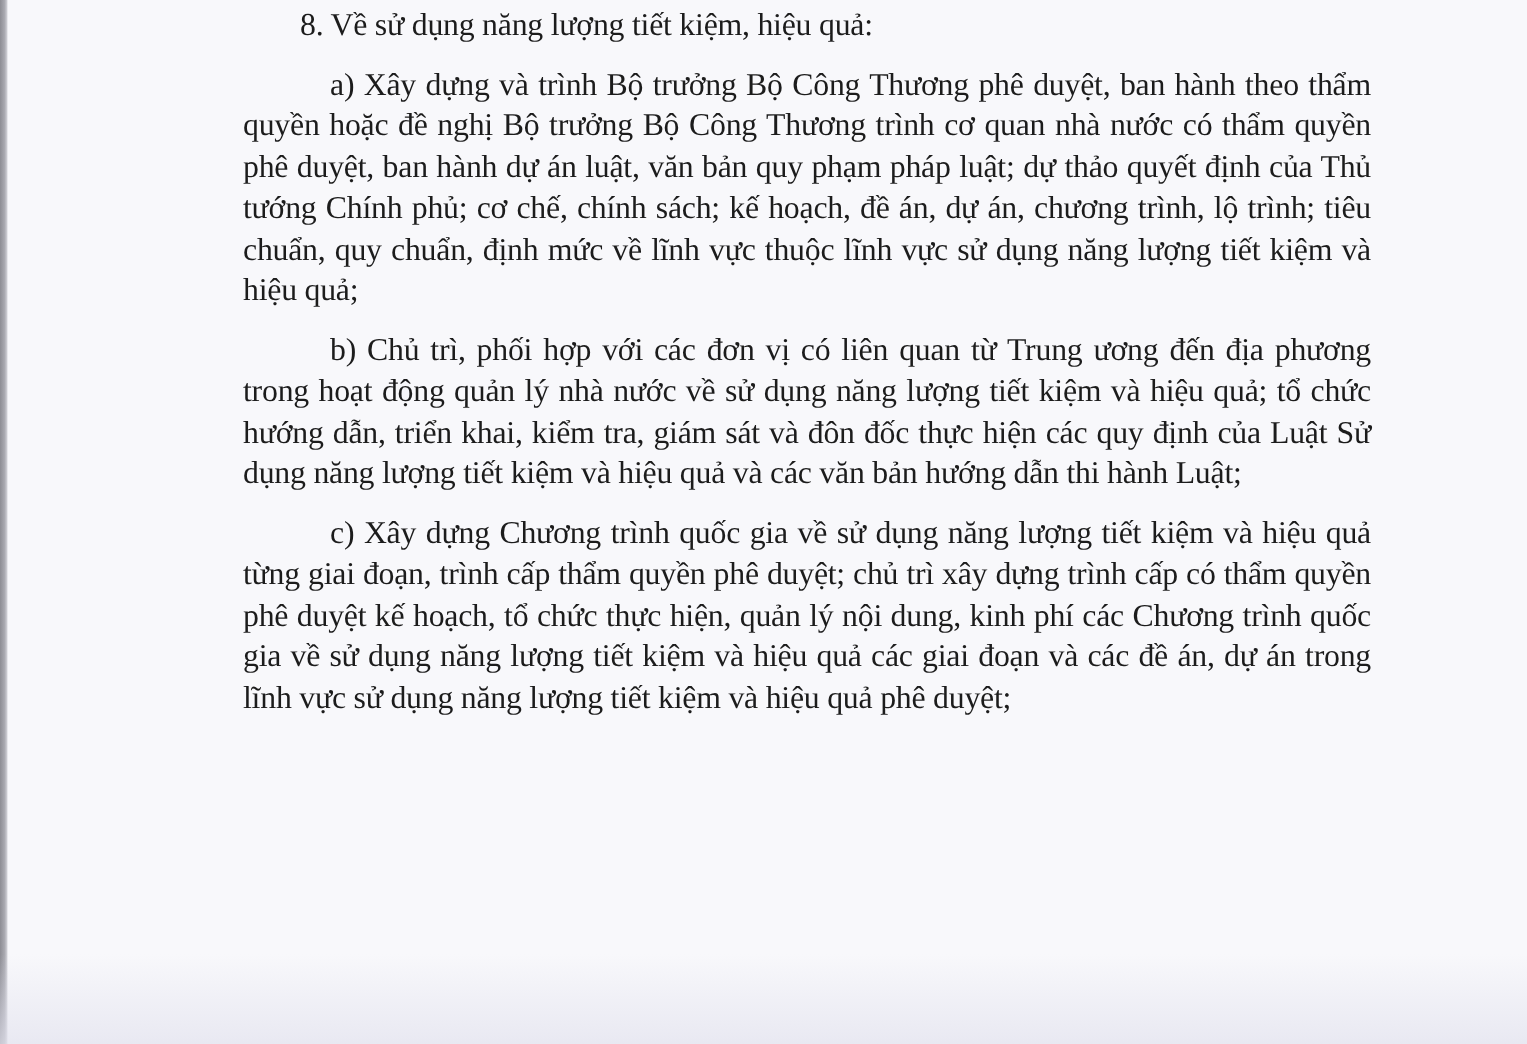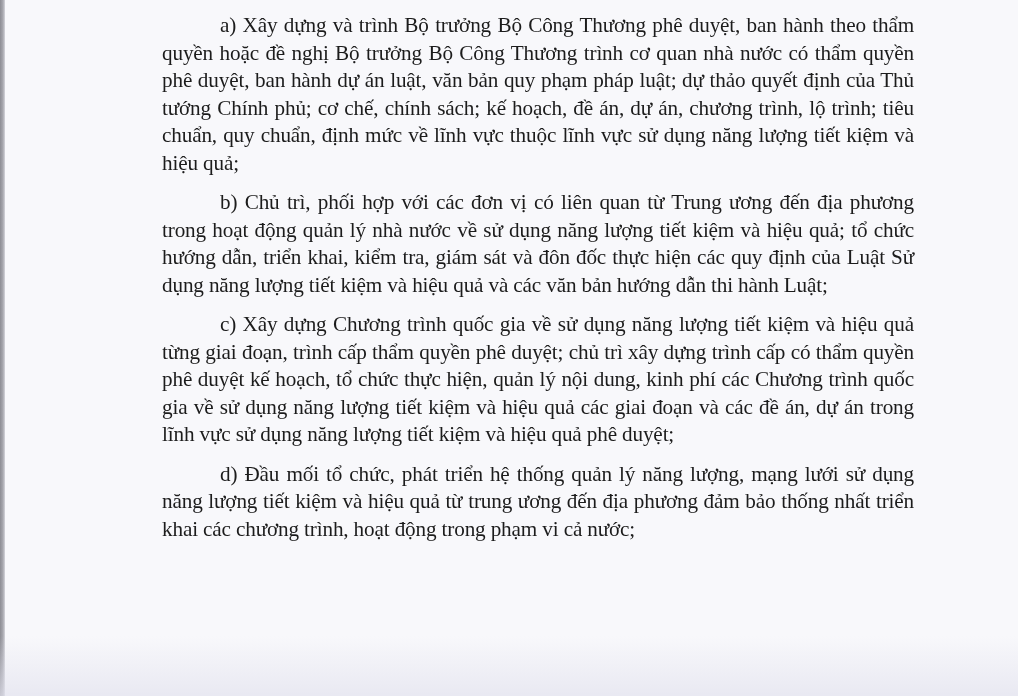--- a/index.html
+++ b/index.html
@@ -57,21 +57,21 @@
       margin-top: 4px;
     }
   </style>
 </head>
 <body>
 
 <div class="scan-edge-left"></div>
 <div class="scan-shade-bottom"></div>
 
 <div class="page">
+  <p class="heading">8. Về sử dụng năng lượng tiết kiệm, hiệu quả:</p>
 
   <p class="para">a) Xây dựng và trình Bộ trưởng Bộ Công Thương phê duyệt, ban hành theo thẩm quyền hoặc đề nghị Bộ trưởng Bộ Công Thương trình cơ quan nhà nước có thẩm quyền phê duyệt, ban hành dự án luật, văn bản quy phạm pháp luật; dự thảo quyết định của Thủ tướng Chính phủ; cơ chế, chính sách; kế hoạch, đề án, dự án, chương trình, lộ trình; tiêu chuẩn, quy chuẩn, định mức về lĩnh vực thuộc lĩnh vực sử dụng năng lượng tiết kiệm và hiệu quả;</p>
 
   <p class="para gap">b) Chủ trì, phối hợp với các đơn vị có liên quan từ Trung ương đến địa phương trong hoạt động quản lý nhà nước về sử dụng năng lượng tiết kiệm và hiệu quả; tổ chức hướng dẫn, triển khai, kiểm tra, giám sát và đôn đốc thực hiện các quy định của Luật Sử dụng năng lượng tiết kiệm và hiệu quả và các văn bản hướng dẫn thi hành Luật;</p>
 
   <p class="para gap">c) Xây dựng Chương trình quốc gia về sử dụng năng lượng tiết kiệm và hiệu quả từng giai đoạn, trình cấp thẩm quyền phê duyệt; chủ trì xây dựng trình cấp có thẩm quyền phê duyệt kế hoạch, tổ chức thực hiện, quản lý nội dung, kinh phí các Chương trình quốc gia về sử dụng năng lượng tiết kiệm và hiệu quả các giai đoạn và các đề án, dự án trong lĩnh vực sử dụng năng lượng tiết kiệm và hiệu quả phê duyệt;</p>
 
-  <p class="para gap">d) Đầu mối tổ chức, phát triển hệ thống quản lý năng lượng, mạng lưới sử dụng năng lượng tiết kiệm và hiệu quả từ trung ương đến địa phương đảm bảo thống nhất triển khai các chương trình, hoạt động trong phạm vi cả nước;</p>
 </div>
 
 </body></html>

